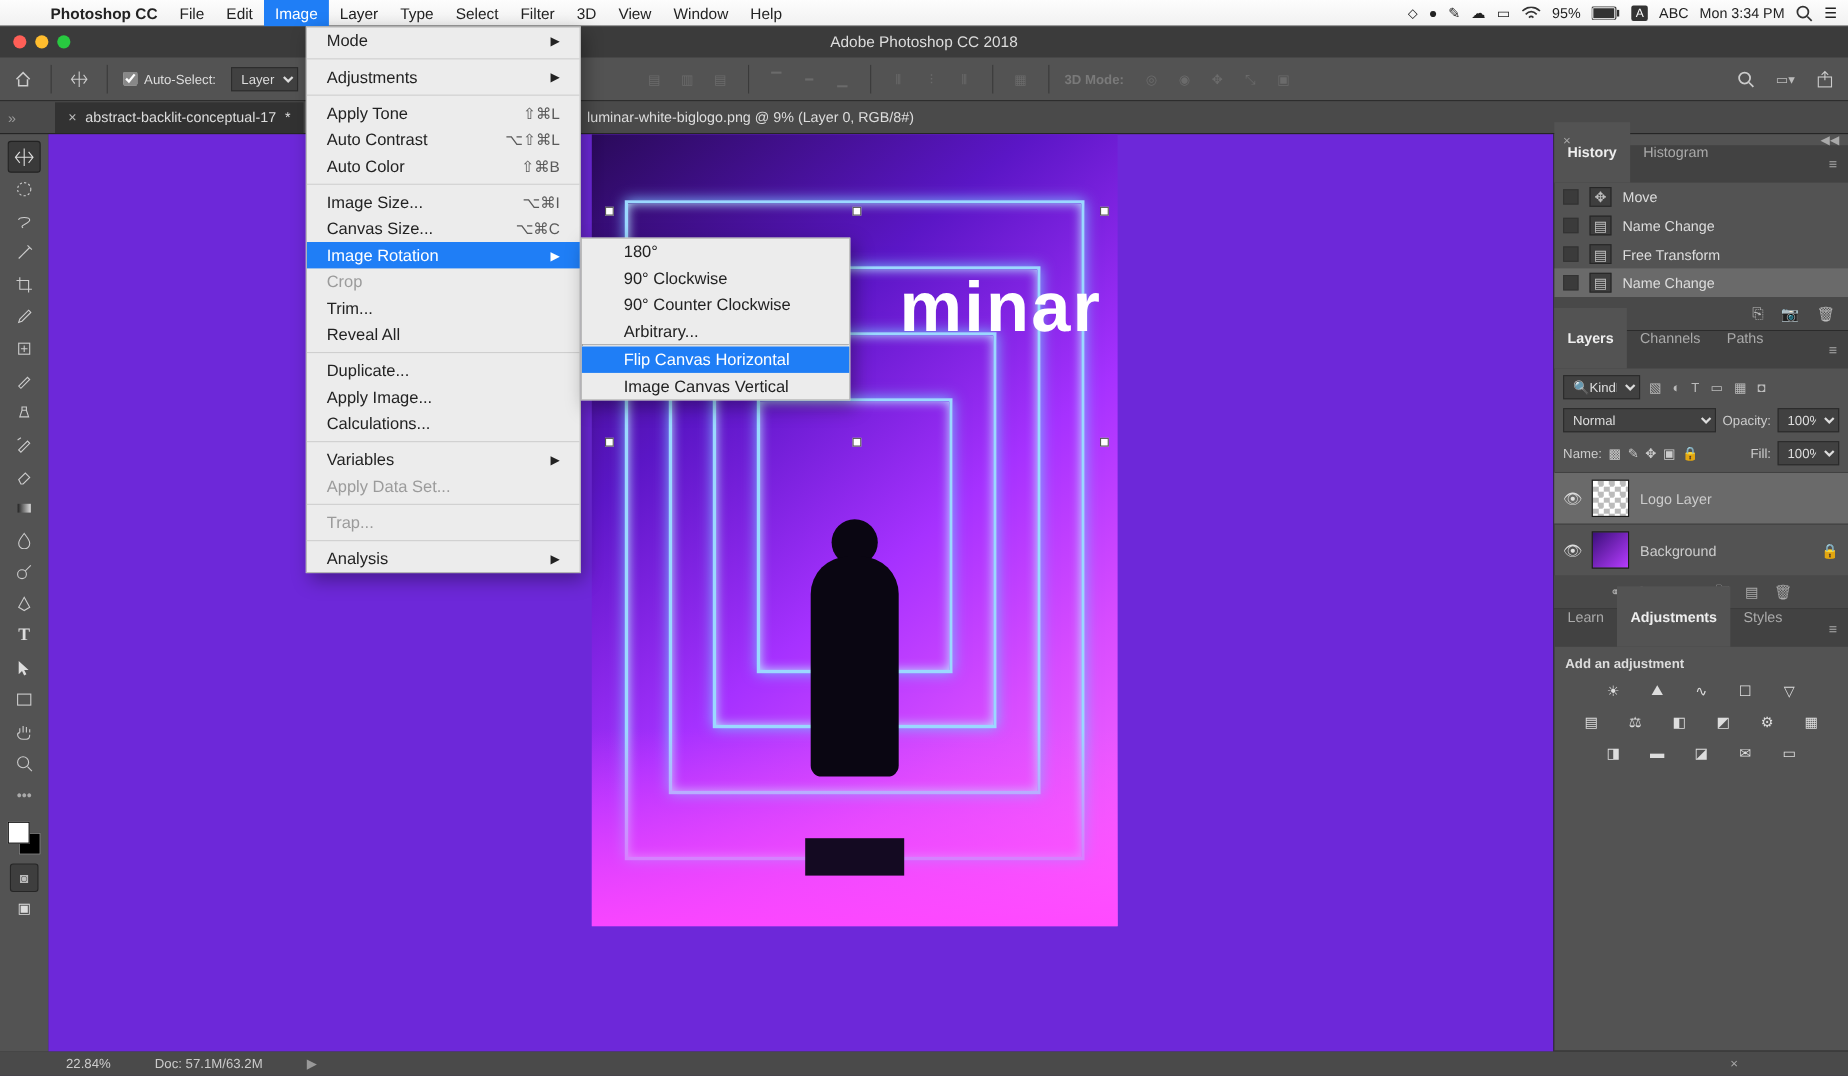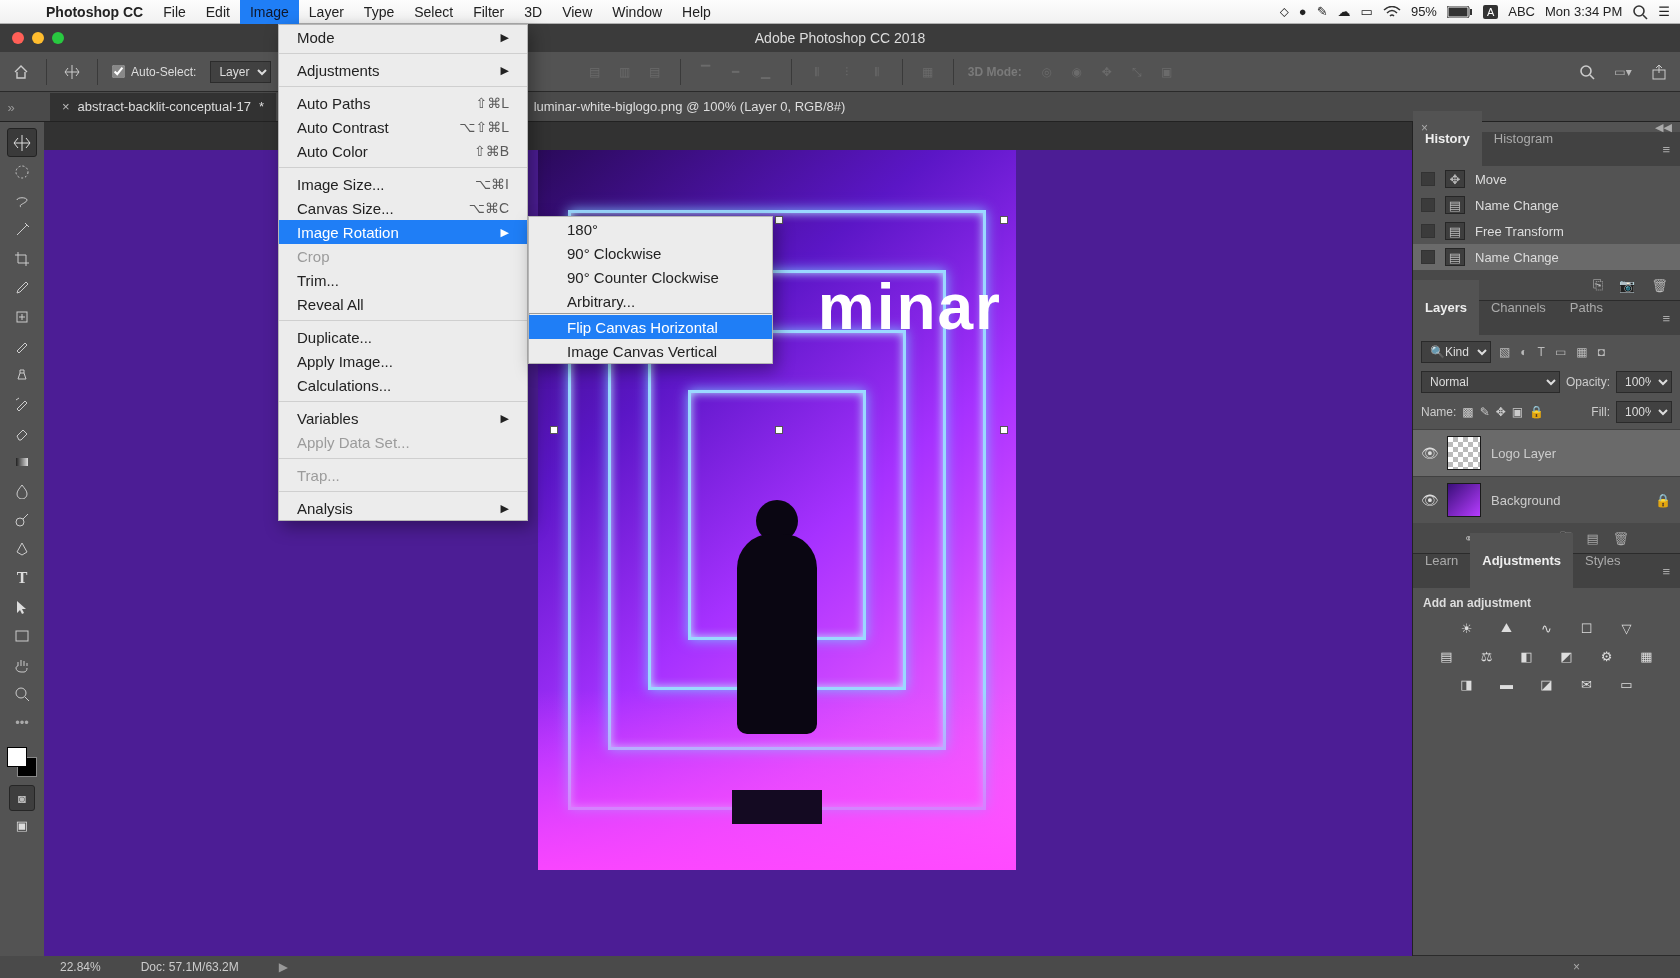--- a/index.html
+++ b/index.html
@@ -3,21 +3,21 @@
 <meta charset="utf-8">
 <style>
 * { margin:0; padding:0; box-sizing:border-box; font-family: -apple-system, "Helvetica Neue", Arial, sans-serif; }
 body { width:1680px; height:978px; background:#323232; overflow:hidden; color:#ccc; font-size:13px; user-select:none; }
 
 
 .menubar { height:24px; background:linear-gradient(#fdfdfd,#f1f1f1); border-bottom:1px solid #b0b0b0; display:flex; align-items:center; color:#222; font-size:14px; }
 .menubar .apple { width:36px; text-align:center; font-size:15px; }
 .menubar .app-name { font-weight:700; padding:0 10px; }
 .menubar .menu-item { padding:0 10px; height:24px; line-height:24px; }
-.menubar .menu-item.active { background:#1f7ef6; color:#0f172a; }
+.menubar .menu-item.active { background:#1f7ef6; color:#ffffff; }
 .menubar .spacer { flex:1; }
 .menubar .right { display:flex; align-items:center; gap:10px; padding-right:10px; }
 .menubar .right span { font-size:13px; }
 
 
 .titlebar { height:28px; background:#3b3b3b; display:flex; align-items:center; position:relative; }
 .traffic { display:flex; gap:8px; padding-left:12px; }
 .traffic div { width:12px; height:12px; border-radius:50%; }
 .t-red{background:#ff5f57;} .t-yel{background:#ffbd2e;} .t-grn{background:#28c940;}
 .titlebar .title { position:absolute; left:0; right:0; text-align:center; color:#ddd; font-size:14px; }
@@ -42,21 +42,21 @@
 
 .mainrow { position:absolute; top:122px; bottom:22px; left:0; right:0; display:flex; }
 .toolstrip { width:44px; background:#535353; display:flex; flex-direction:column; align-items:center; padding-top:6px; gap:0; }
 .toolstrip .tool { width:30px; height:29px; display:flex; align-items:center; justify-content:center; color:#ddd; position:relative; }
 .toolstrip .tool.sel { background:#3a3a3a; border:1px solid #222; border-radius:3px;}
 .toolstrip .swatch { margin-top:10px; position:relative; width:30px; height:30px;}
 .toolstrip .swatch .fg{position:absolute;left:0;top:0;width:20px;height:20px;background:#fff;border:1px solid #000;}
 .toolstrip .swatch .bg{position:absolute;right:0;bottom:0;width:20px;height:20px;background:#000;border:1px solid #888;}
 .toolstrip .qm{width:26px;height:26px;background:#3e3e3e;color:#bbb;border:1px solid #262626;border-radius:3px;display:flex;align-items:center;justify-content:center;margin-top:8px;}
 
-.canvas-area { flex:1; position:relative; background:#4c1d95; overflow:hidden;margin-top:28px;}
+.canvas-area { flex:1; position:relative; background:#6d28d9; overflow:hidden;}
 .canvas-img { position:absolute; left:494px; top:0; width:478px; height:720px; background:linear-gradient(140deg,#2a0a5a 0%,#5b16c6 30%,#a631ff 55%,#d84cff 75%,#ff6bff 100%); }
 .neon-frame{position:absolute;border:3px solid #9bd8ff;box-shadow:0 0 12px #7ab8ff, inset 0 0 10px #b7e4ff;}
 .nf1{left:30px;top:60px;right:30px;bottom:60px;}
 .nf2{left:70px;top:120px;right:70px;bottom:120px;}
 .nf3{left:110px;top:180px;right:110px;bottom:180px;}
 .nf4{left:150px;top:240px;right:150px;bottom:230px;}
 .floor-glow{position:absolute;left:0;right:0;bottom:0;height:180px;background:linear-gradient(to top,rgba(255,70,255,0.9),rgba(255,70,255,0));}
 .silhouette{position:absolute;left:50%;bottom:70px;transform:translateX(-50%);width:110px;height:300px;}
 .silhouette .head{width:42px;height:42px;background:#0a0612;border-radius:50%;margin:0 auto;}
 .silhouette .body{width:80px;height:200px;background:#0a0612;margin:-8px auto 0;border-radius:34px 34px 10px 10px;}
@@ -245,21 +245,21 @@
 
 <div class="tabstrip" style="position:relative;">
   <div class="tab-toggle">»</div>
   <div class="tab active">
     <span class="close">×</span>
     <span>abstract-backlit-conceptual-17</span>
     <span>*</span>
   </div>
   <div class="tab" style="margin-left:230px;">
     <span class="close">×</span>
-    <span>luminar-white-biglogo.png @ 100% (Layer 0, RGB/8#)</span>
+    <span>luminar-white-biglogo.png @ 9% (Layer 0, RGB/8#)</span>
   </div>
 </div>
 
 <div class="mainrow">
 
   <div class="toolstrip">
     <div class="tool sel">
         <svg width="18" height="18">
           <path d="M9 1v16M1 9h16M5 4L1 9l4 5M13 4l4 5-4 5" stroke="#ddd" fill="none"></path>
         </svg>
@@ -541,21 +541,21 @@
       <span>Mode</span>
       <span class="arrow">▶</span>
     </div>
     <hr>
     <div class="mitem">
       <span>Adjustments</span>
       <span class="arrow">▶</span>
     </div>
     <hr>
     <div class="mitem">
-      <span>Auto Paths</span>
+      <span>Apply Tone</span>
       <span class="sc">⇧⌘L</span>
     </div>
     <div class="mitem">
       <span>Auto Contrast</span>
       <span class="sc">⌥⇧⌘L</span>
     </div>
     <div class="mitem">
       <span>Auto Color</span>
       <span class="sc">⇧⌘B</span>
     </div>

